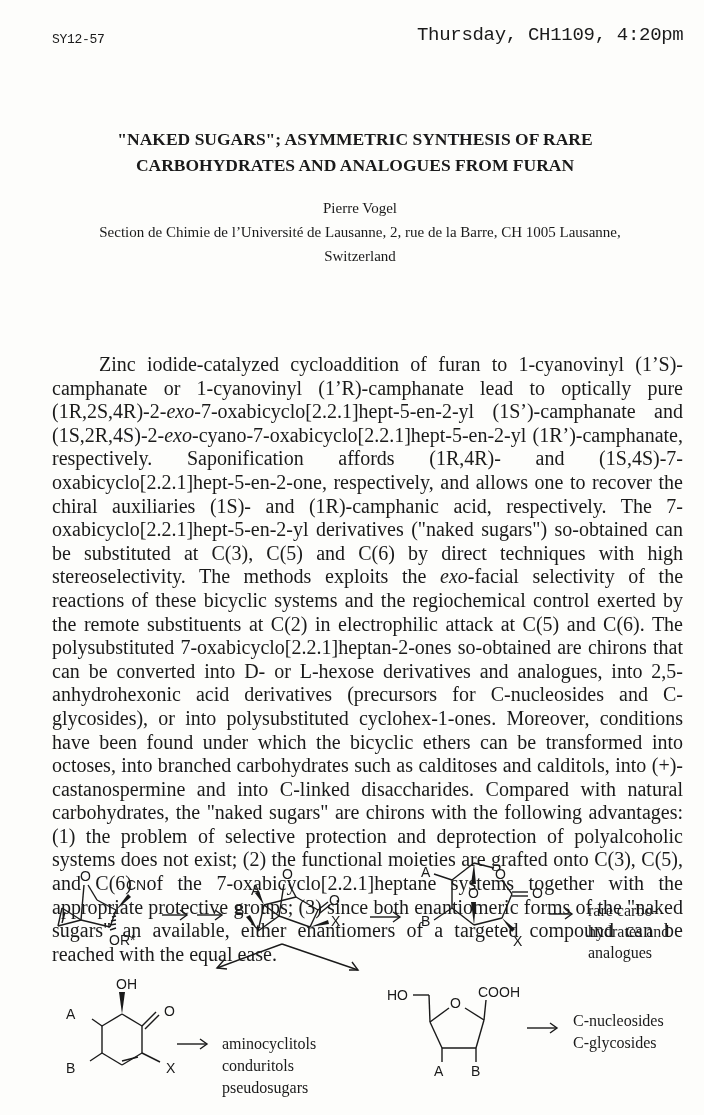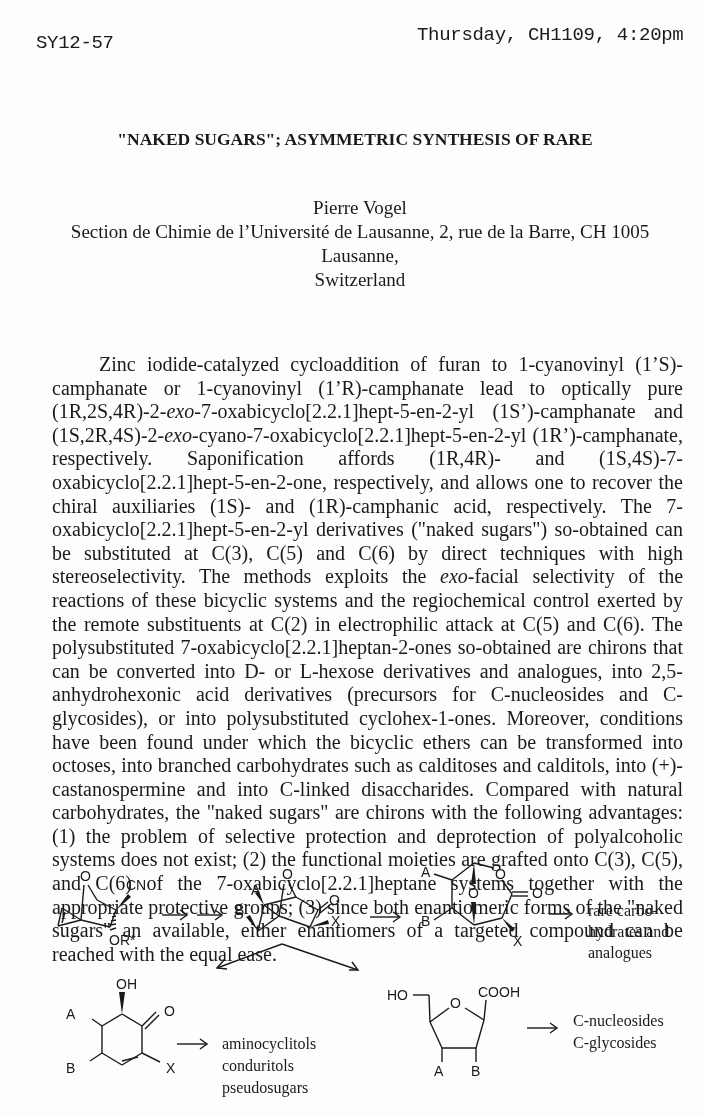--- a/index.html
+++ b/index.html
@@ -2,29 +2,29 @@
 <html><head>
 <meta charset="utf-8">
 <style>
   html, body { margin: 0; padding: 0; }
   body {
     width: 704px; height: 1115px; background: #fdfdfb; position: relative; overflow: hidden;
     color: #1a1a1a;
     font-family: "Liberation Serif", serif;
   }
   .mono { font-family: "Liberation Mono", "DejaVu Sans Mono", monospace; }
-  #code { position: absolute; left: 36px; top: 32px; font-size: 19px; letter-spacing: -0.3px; }
+  #code { position: absolute; left: 52px; top: 32px; font-size: 13px; letter-spacing: -0.3px; }
   #session { position: absolute; left: 417px; top: 24px; font-size: 19px; letter-spacing: -0.3px; }
   #title {
     position: absolute; left: 60px; width: 590px; top: 126px;
     text-align: center; font-weight: bold; font-size: 17.5px; line-height: 26px;
   }
   #author-block {
     position: absolute; left: 40px; width: 640px; top: 196px;
-    text-align: center; font-size: 19px; line-height: 24px;
+    text-align: center; font-size: 15px; line-height: 24px;
   }
   #abstract {
     position: absolute; left: 52px; width: 631px; top: 353px;
     font-size: 20px; line-height: 23.6px; text-align: justify;
     text-indent: 47px; margin: 0;
   }
   #abstract i { font-style: italic; }
   #scheme { position: absolute; left: 0; top: 850px; width: 704px; height: 265px; }
   #scheme text.lab { font-family: "Liberation Sans", sans-serif; font-size: 14px; fill: #1a1a1a; }
   #scheme text.ser { font-family: "Liberation Serif", serif; font-size: 16px; fill: #1a1a1a; }
@@ -32,20 +32,21 @@
   #scheme path.w { fill: #1a1a1a; stroke: none; }
 </style>
 </head>
 <body>
 
 <div id="code" class="mono">SY12-57</div>
 <div id="session" class="mono">Thursday, CH1109, 4:20pm</div>
 
 <div id="title">
   <div>"NAKED SUGARS"; ASYMMETRIC SYNTHESIS OF RARE</div>
+  <div>CARBOHYDRATES AND ANALOGUES FROM FURAN</div>
 </div>
 
 <div id="author-block">
   <div>Pierre Vogel</div>
   <div>Section de Chimie de l’Université de Lausanne, 2, rue de la Barre, CH 1005 Lausanne,</div>
   <div>Switzerland</div>
 </div>
 
 <p id="abstract"><span>Zinc iodide-catalyzed cycloaddition of furan to 1-cyanovinyl (1’S)-camphanate or 1-cyanovinyl (1’R)-camphanate lead to optically pure (1R,2S,4R)-2-</span><i>exo</i><span>-7-oxabicyclo[2.2.1]hept-5-en-2-yl (1S’)-camphanate and (1S,2R,4S)-2-</span><i>exo</i><span>-cyano-7-oxabicyclo[2.2.1]hept-5-en-2-yl (1R’)-camphanate, respectively. Saponification affords (1R,4R)- and (1S,4S)-7-oxabicyclo[2.2.1]hept-5-en-2-one, respectively, and allows one to recover the chiral auxiliaries (1S)- and (1R)-camphanic acid, respectively. The 7-oxabicyclo[2.2.1]hept-5-en-2-yl derivatives ("naked sugars") so-obtained can be substituted at C(3), C(5) and C(6) by direct techniques with high stereoselectivity. The methods exploits the </span><i>exo</i><span>-facial selectivity of the reactions of these bicyclic systems and the regiochemical control exerted by the remote substituents at C(2) in electrophilic attack at C(5) and C(6). The polysubstituted 7-oxabicyclo[2.2.1]heptan-2-ones so-obtained are chirons that can be converted into D- or L-hexose derivatives and analogues, into 2,5-anhydrohexonic acid derivatives (precursors for C-nucleosides and C-glycosides), or into polysubstituted cyclohex-1-ones. Moreover, conditions have been found under which the bicyclic ethers can be transformed into octoses, into branched carbohydrates such as calditoses and calditols, into (+)-castanospermine and into C-linked disaccharides. Compared with natural carbohydrates, the "naked sugars" are chirons with the following advantages: (1) the problem of selective protection and deprotection of polyalcoholic systems does not exist; (2) the functional moieties are grafted onto C(3), C(5), and C(6) of the 7-oxabicyclo[2.2.1]heptane systems together with the appropriate protective groups; (3) since both enantiomeric forms of the "naked sugars" an available, either enantiomers of a targeted compound can be reached with the equal ease.</span></p>
 

